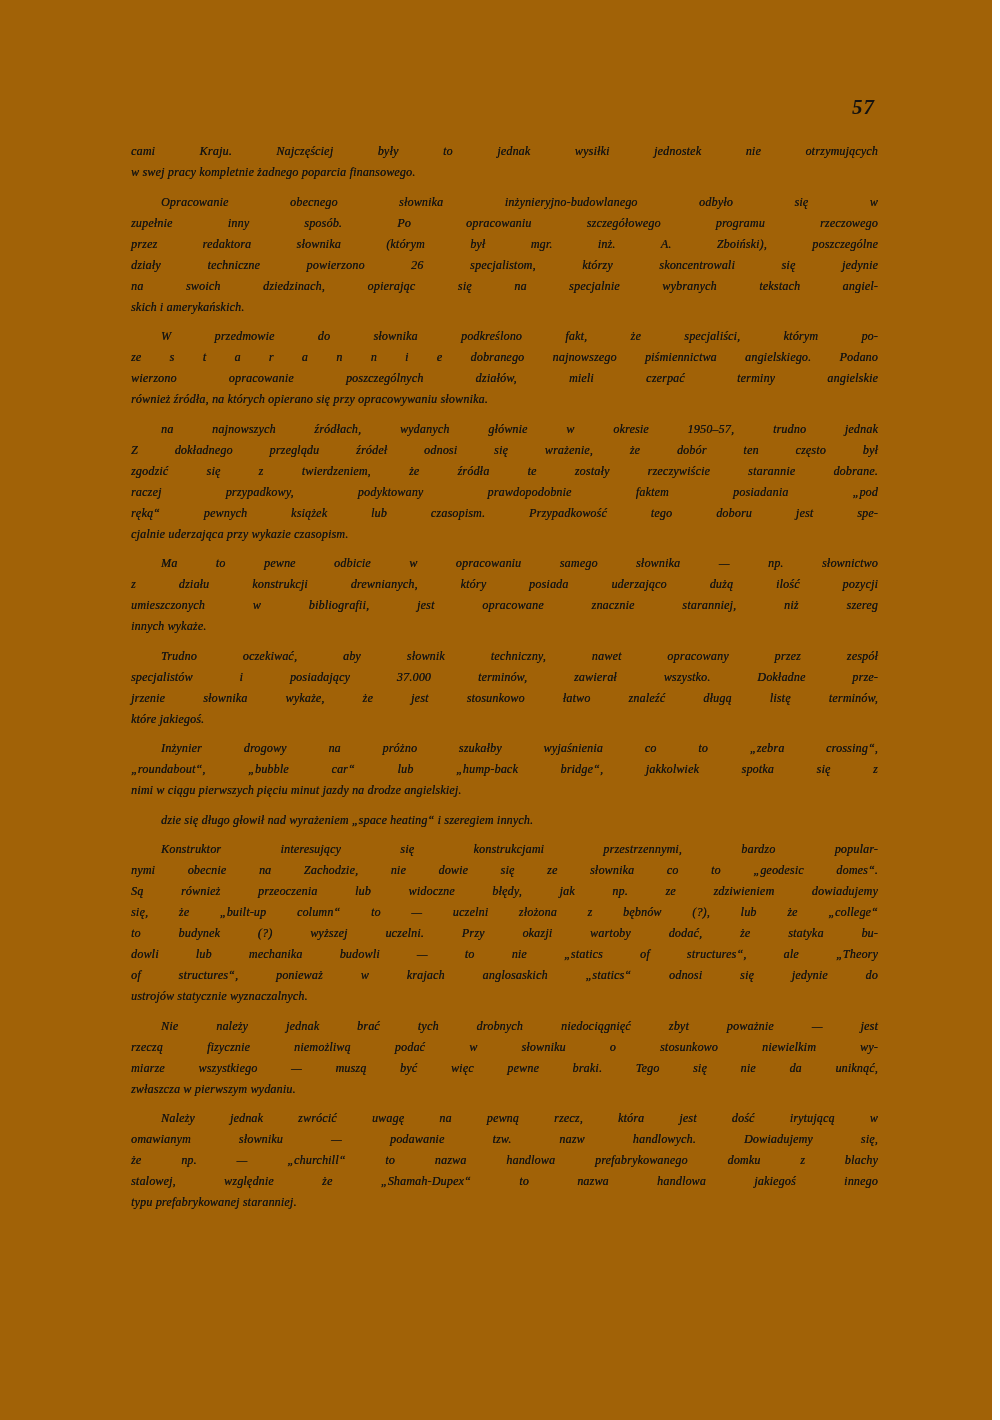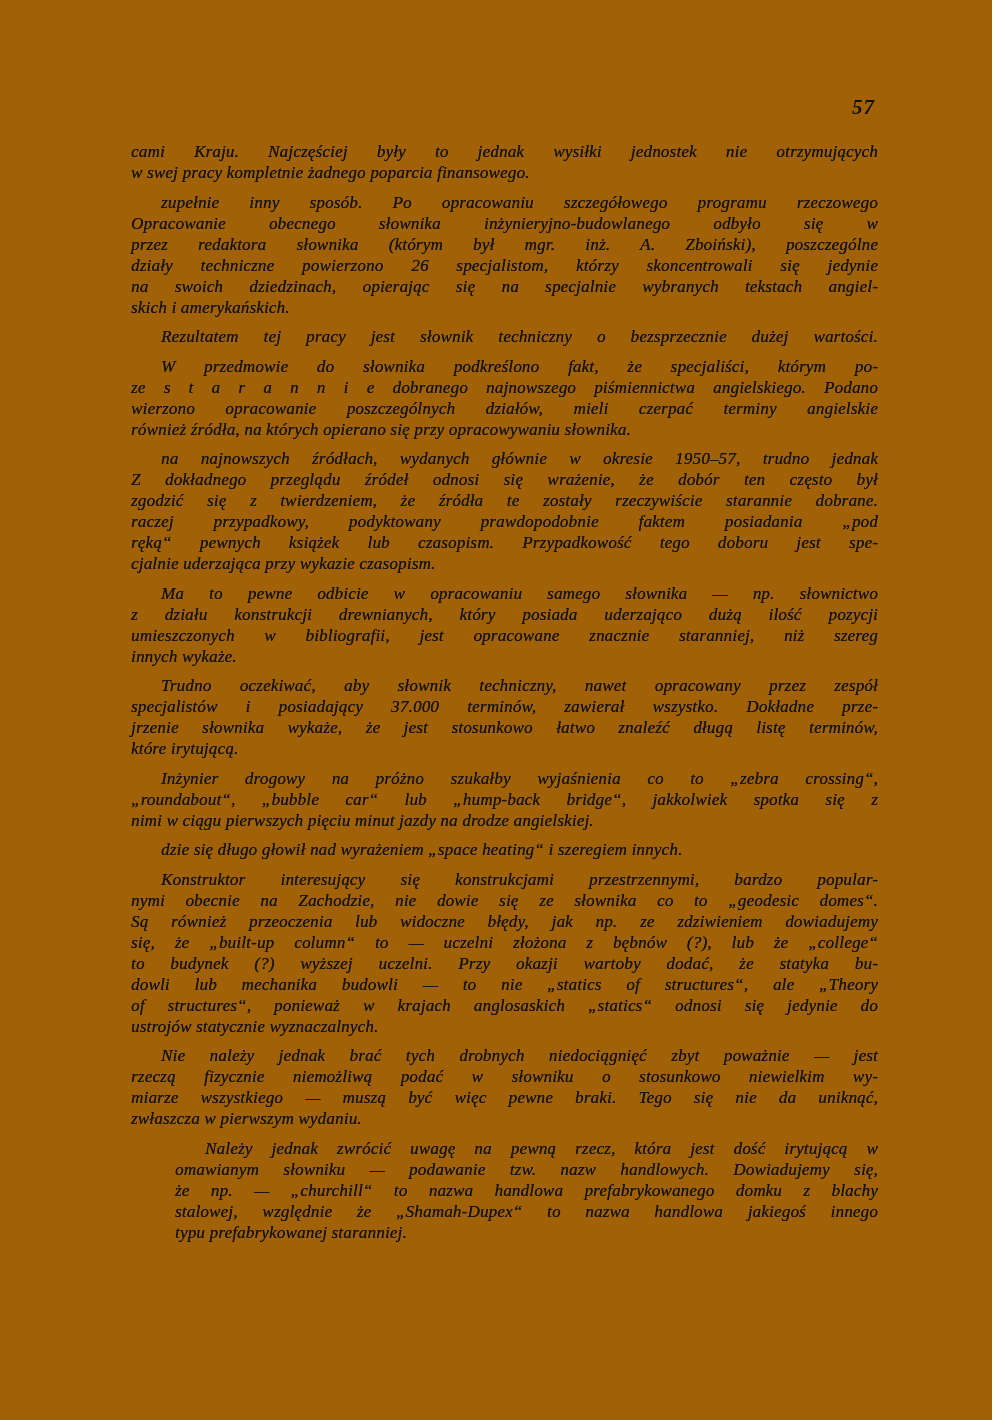--- a/index.html
+++ b/index.html
@@ -26,23 +26,23 @@
     letter-spacing: 1px;
     color: #141210;
   }
   .textblock {
     position: absolute;
     left: 131px;
     top: 141px;
     width: 747px;
   }
   .para { margin: 0 0 8.5px 0; }
-  .para:last-child { margin-bottom: 0; margin-left: 44px; }
+  .para:last-child { margin-bottom: 0; }
   .ln {
-    font-size: 17px;
+    font-size: 12px;
     line-height: 21px;
     letter-spacing: 0.2px;
     text-align: justify;
     text-align-last: justify;
     white-space: normal;
     text-shadow: 0.25px 0 0 currentColor;
   }
   .ln.lastline { text-align-last: left; }
   .para.indent .ln:first-child { text-indent: 30px; }
 </style>
@@ -50,29 +50,26 @@
 <body>
 
 <div class="sheet">
   <div class="pagenum">57</div>
   <div class="textblock">
       <div class="para">
         <div class="ln">cami Kraju. Najczęściej były to jednak wysiłki jednostek nie otrzymujących</div>
         <div class="ln lastline">w swej pracy kompletnie żadnego poparcia finansowego.</div>
       </div>
       <div class="para indent">
+        <div class="ln">Opracowanie obecnego słownika inżynieryjno-budowlanego odbyło się w</div>
         <div class="ln">zupełnie inny sposób. Po opracowaniu szczegółowego programu rzeczowego</div>
-        <div class="ln">Opracowanie obecnego słownika inżynieryjno-budowlanego odbyło się w</div>
         <div class="ln">przez redaktora słownika (którym był mgr. inż. A. Zboiński), poszczególne</div>
         <div class="ln">działy techniczne powierzono 26 specjalistom, którzy skoncentrowali się jedynie</div>
         <div class="ln">na swoich dziedzinach, opierając się na specjalnie wybranych tekstach angiel-</div>
         <div class="ln lastline">skich i amerykańskich.</div>
-      </div>
-      <div class="para indent">
-        <div class="ln">Rezultatem tej pracy jest słownik techniczny o bezsprzecznie dużej wartości.</div>
       </div>
       <div class="para indent">
         <div class="ln">W przedmowie do słownika podkreślono fakt, że specjaliści, którym po-</div>
         <div class="ln">ze s t a r a n n i e dobranego najnowszego piśmiennictwa angielskiego. Podano</div>
         <div class="ln">wierzono opracowanie poszczególnych działów, mieli czerpać terminy angielskie</div>
         <div class="ln lastline">również źródła, na których opierano się przy opracowywaniu słownika.</div>
       </div>
       <div class="para indent">
         <div class="ln">na najnowszych źródłach, wydanych głównie w okresie 1950–57, trudno jednak</div>
         <div class="ln">Z dokładnego przeglądu źródeł odnosi się wrażenie, że dobór ten często był</div>
@@ -84,21 +81,21 @@
       <div class="para indent">
         <div class="ln">Ma to pewne odbicie w opracowaniu samego słownika — np. słownictwo</div>
         <div class="ln">z działu konstrukcji drewnianych, który posiada uderzająco dużą ilość pozycji</div>
         <div class="ln">umieszczonych w bibliografii, jest opracowane znacznie staranniej, niż szereg</div>
         <div class="ln lastline">innych wykaże.</div>
       </div>
       <div class="para indent">
         <div class="ln">Trudno oczekiwać, aby słownik techniczny, nawet opracowany przez zespół</div>
         <div class="ln">specjalistów i posiadający 37.000 terminów, zawierał wszystko. Dokładne prze-</div>
         <div class="ln">jrzenie słownika wykaże, że jest stosunkowo łatwo znaleźć długą listę terminów,</div>
-        <div class="ln lastline">które irytującą.</div>
+        <div class="ln lastline">które jakiegoś.</div>
       </div>
       <div class="para indent">
         <div class="ln">Inżynier drogowy na próżno szukałby wyjaśnienia co to „zebra crossing“,</div>
         <div class="ln">„roundabout“, „bubble car“ lub „hump-back bridge“, jakkolwiek spotka się z</div>
         <div class="ln lastline">nimi w ciągu pierwszych pięciu minut jazdy na drodze angielskiej.</div>
       </div>
       <div class="para indent">
         <div class="ln lastline">dzie się długo głowił nad wyrażeniem „space heating“ i szeregiem innych.</div>
       </div>
       <div class="para indent">

